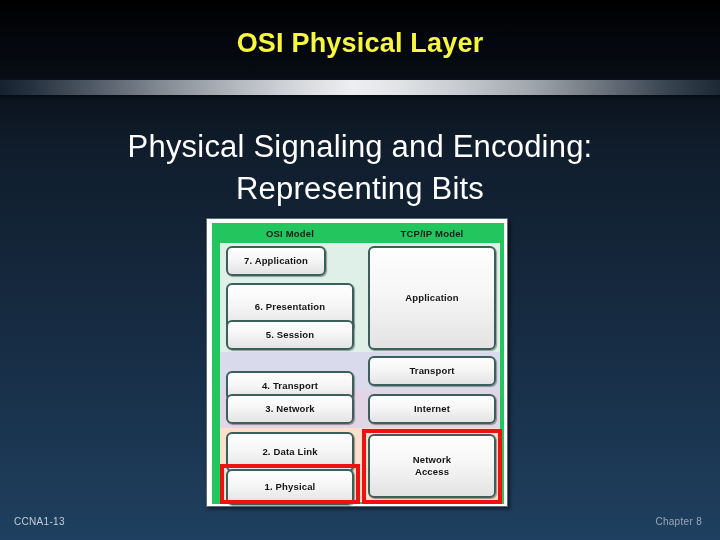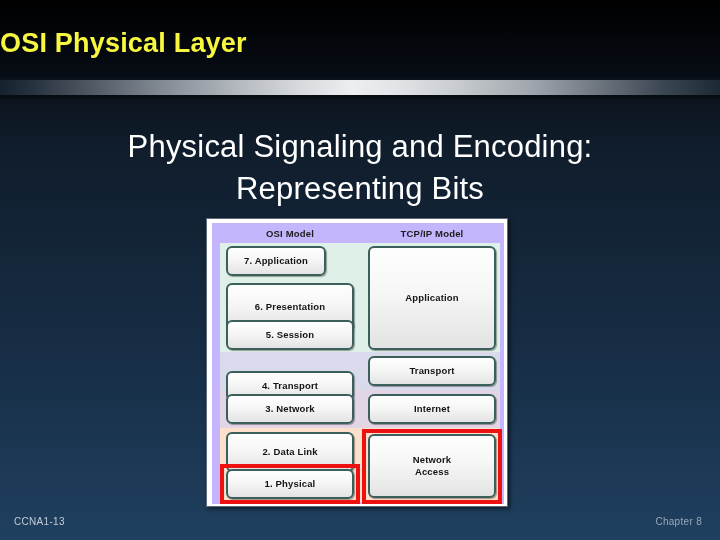--- a/index.html
+++ b/index.html
@@ -39,20 +39,21 @@
     top: 0;
     width: 720px;
     height: 78px;
     background: linear-gradient(to bottom, #000000 0%, #04070c 55%, #070d15 100%);
   }
   .slide-title {
     position: absolute;
     left: 0;
     top: 26px;
     width: 720px;
+    text-align: center;
     font-size: 27px;
     font-weight: bold;
     color: #f7f740;
     letter-spacing: 0.2px;
     line-height: 34px;
     white-space: nowrap;
   }
 
   
   .divider {
@@ -111,21 +112,21 @@
     border: 1px solid #5f6b78;
     box-shadow: 2px 2px 4px rgba(0,0,0,0.55);
     box-sizing: border-box;
   }
   .diagram-inner {
     position: absolute;
     left: 5px;
     top: 4px;
     width: 292px;
     height: 281px;
-    background: #c4b5fd;
+    background: #22c55e;
   }
 
   
   .col-head {
     position: absolute;
     top: 5px;
     font-size: 9.5px;
     font-weight: bold;
     color: #1c1c1c;
     text-align: center;
@@ -233,21 +234,21 @@
       </div>
       <div class="box" style="left:14px; top:148px; width:128px; height:30px;">
         <span>4. Transport</span>
       </div>
       <div class="box" style="left:14px; top:171px; width:128px; height:30px;">
         <span>3. Network</span>
       </div>
       <div class="box" style="left:14px; top:209px; width:128px; height:40px;">
         <span>2. Data Link</span>
       </div>
-      <div class="box" style="left:14px; top:246px; width:128px; height:30px;justify-content:center;">
+      <div class="box" style="left:14px; top:246px; width:128px; height:36px;justify-content:center;">
         <span>1. Physical</span>
       </div>
 
       <div class="box" style="left:156px; top:23px; width:128px; height:104px;">
         <span>Application</span>
       </div>
       <div class="box" style="left:156px; top:133px; width:128px; height:30px;">
         <span>Transport</span>
       </div>
       <div class="box" style="left:156px; top:211px; width:128px; height:64px; flex-direction:column;">

